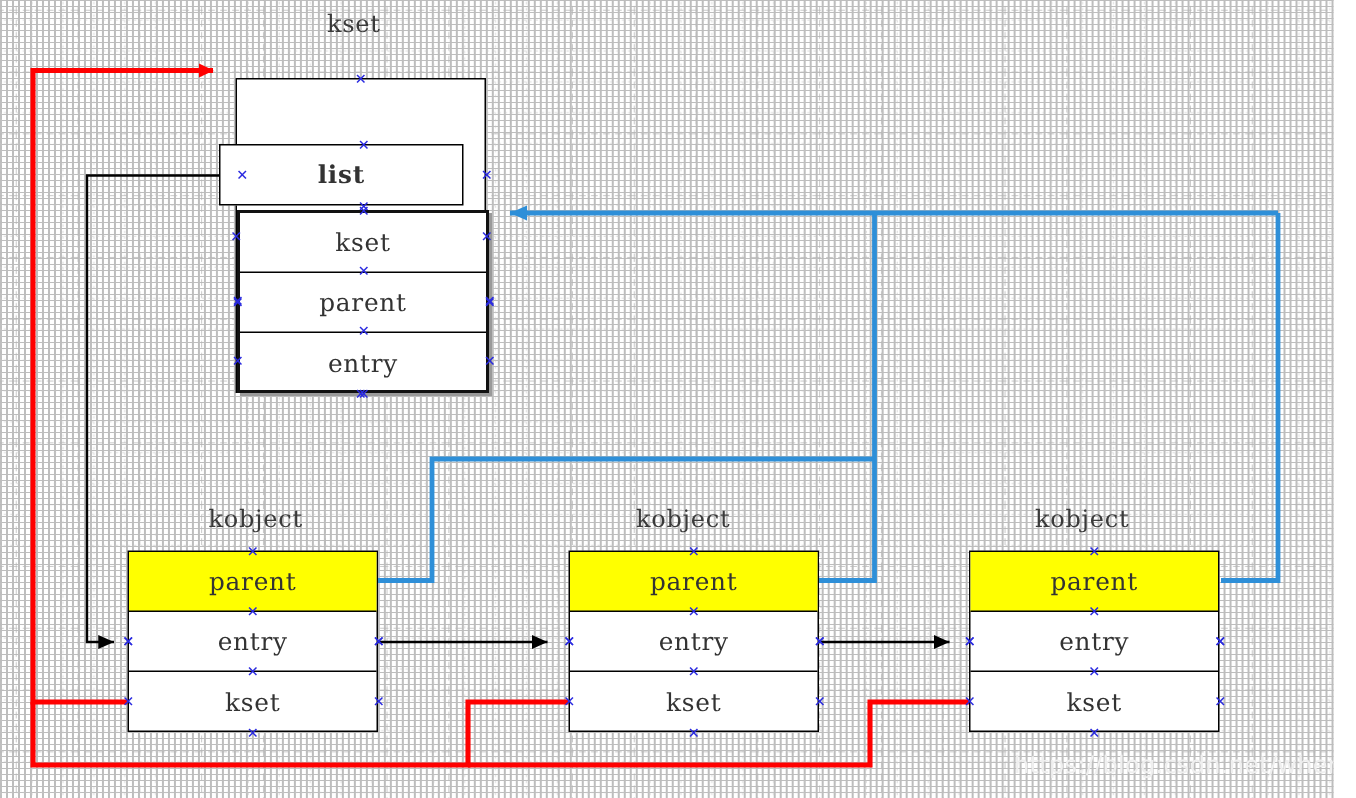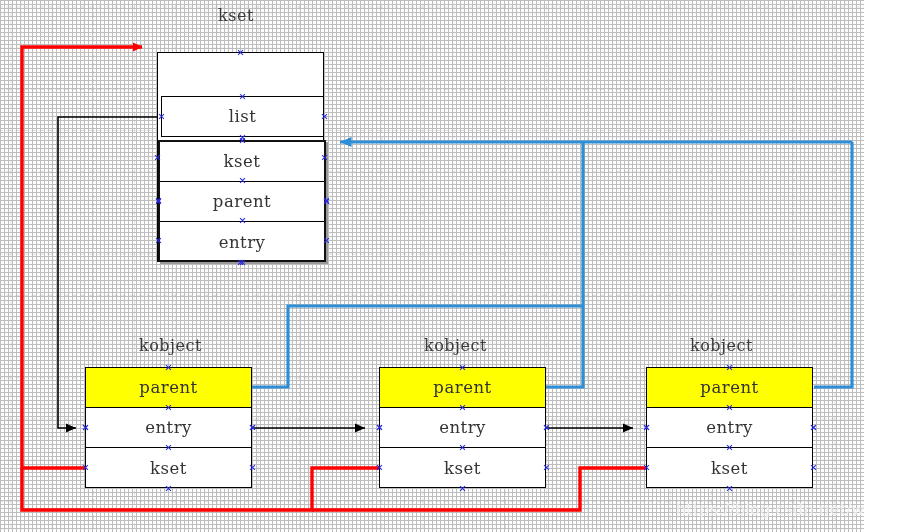--- a/index.html
+++ b/index.html
@@ -11,35 +11,36 @@
   }
   #canvas{
     position:relative;
     width:864px;height:532px;
     background-color:#ffffff;
     background-image:
       repeating-linear-gradient(to right, #bdbdbd 0 1px, transparent 1px 4px),
       repeating-linear-gradient(to bottom, #bdbdbd 0 1px, transparent 1px 4px);
     background-size:100% 1px, 1px 100%;
     overflow:hidden;
+    padding-left:25px;
   }
   
   #gridsvg{position:absolute;left:0;top:0;width:904px;height:532px;}
   #wires{position:absolute;left:0;top:0;width:904px;height:532px;}
 
   .node{position:absolute;box-sizing:border-box;}
 
   
   .kset-outer{
     left:157px;top:52px;width:167px;height:210px;
     border:1.6px solid #000;background:#ffffff;
   }
   .kset-list{
-    position:absolute;left:161px;top:96px;width:163px;height:41px;
-    border:1.4px solid #000;background:#fff;box-sizing:border-box;
+    position:absolute;left:146px;top:96px;width:163px;height:41px;
+    border:1.4px solid #000;background:#fff;box-sizing:border-box;font-weight:bold;
   }
   .kobj-inner{
     position:absolute;left:158px;top:140px;width:168px;height:122px;
     border:2.6px solid #111;background:#fff;box-sizing:border-box;
     box-shadow:2px 2px 0 0 #9a9a9a;
   }
   .kobj-inner .cell{
     height:40px;border-bottom:1.3px solid #000;box-sizing:border-box;
   }
   .kobj-inner .cell:last-child{border-bottom:none;}

